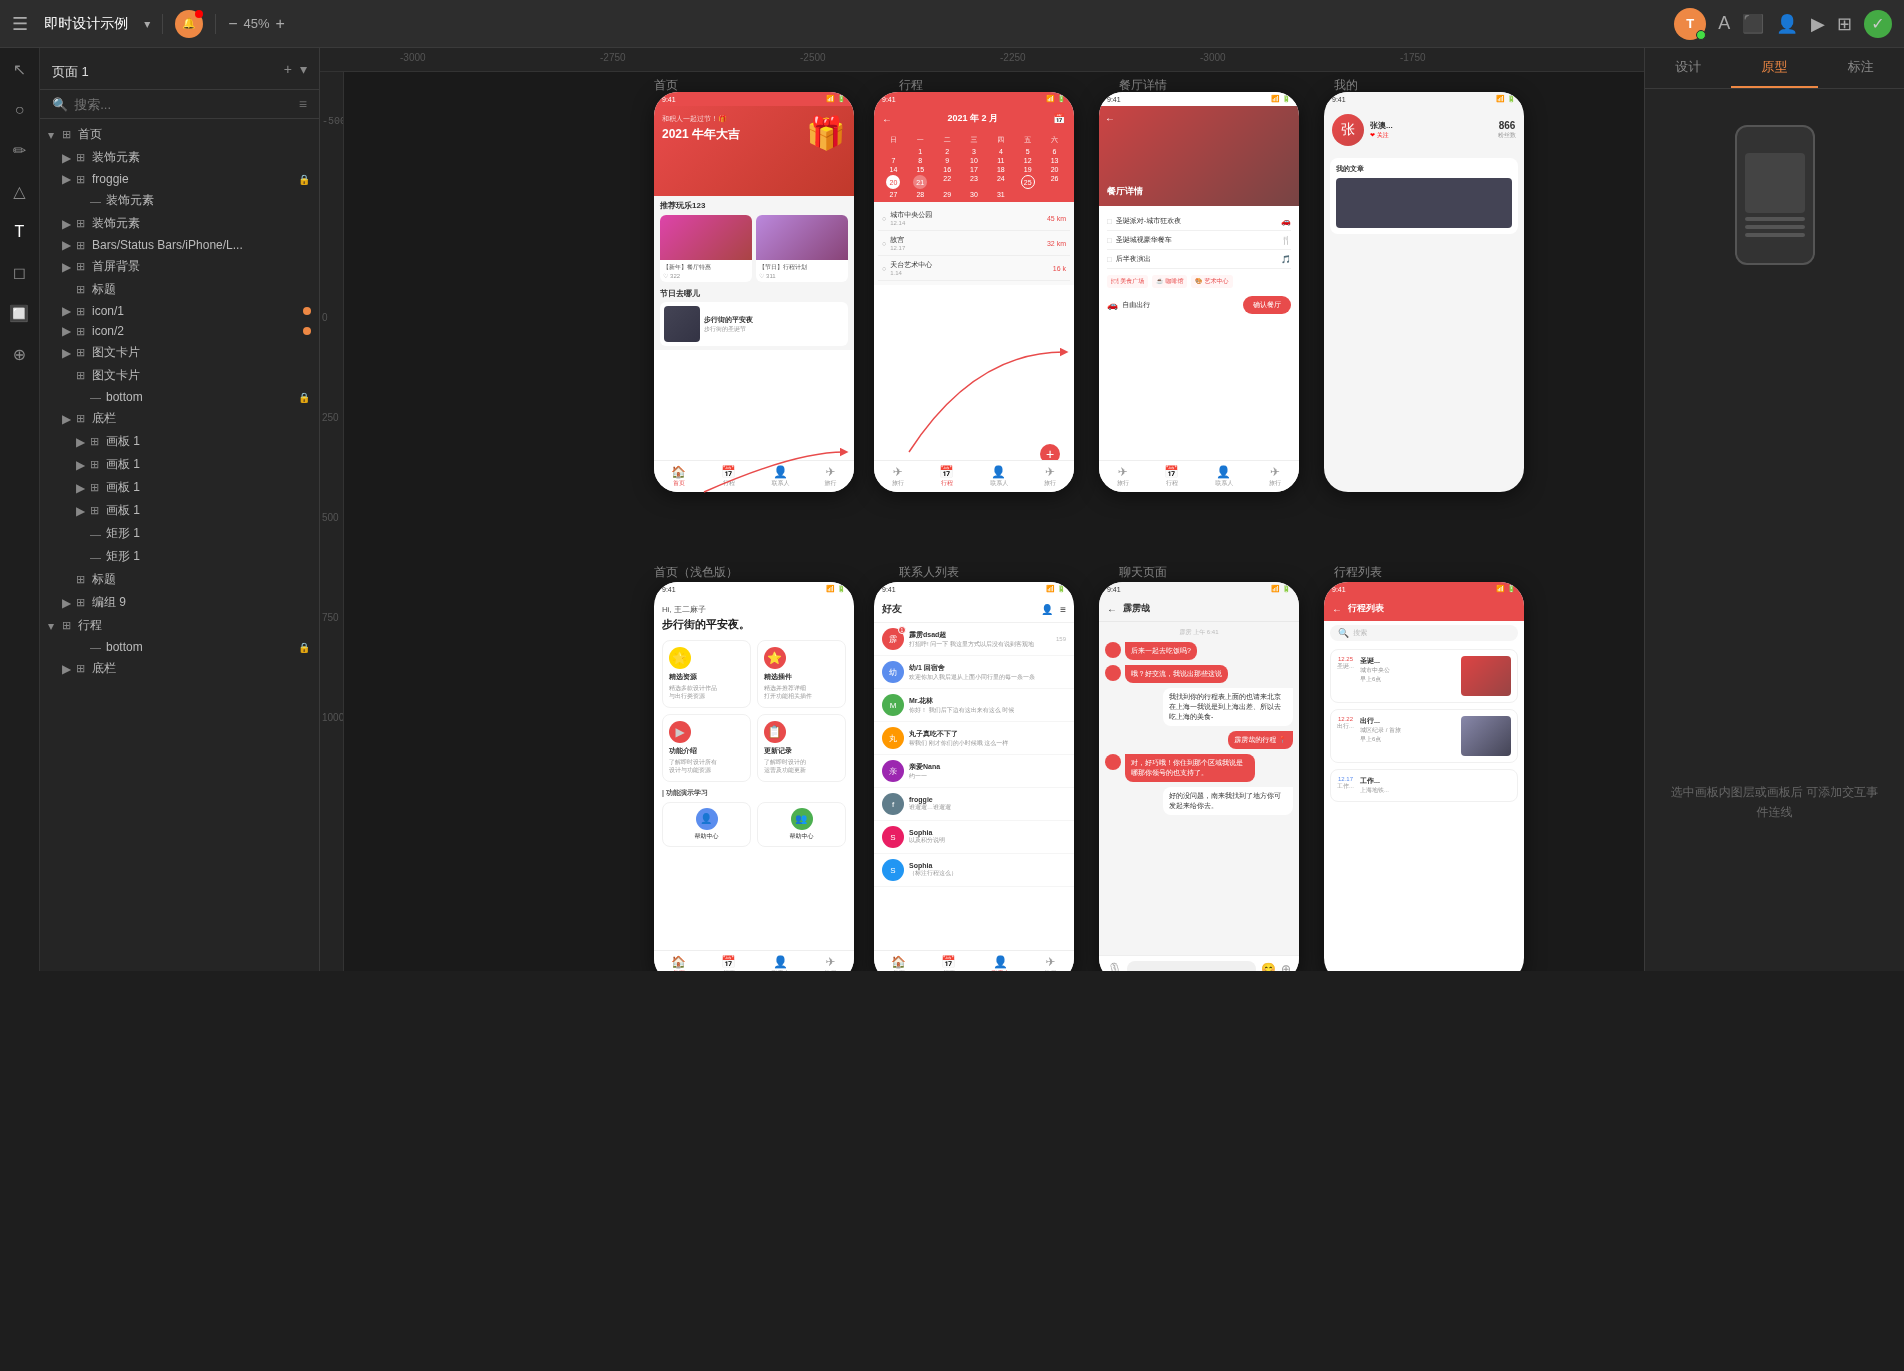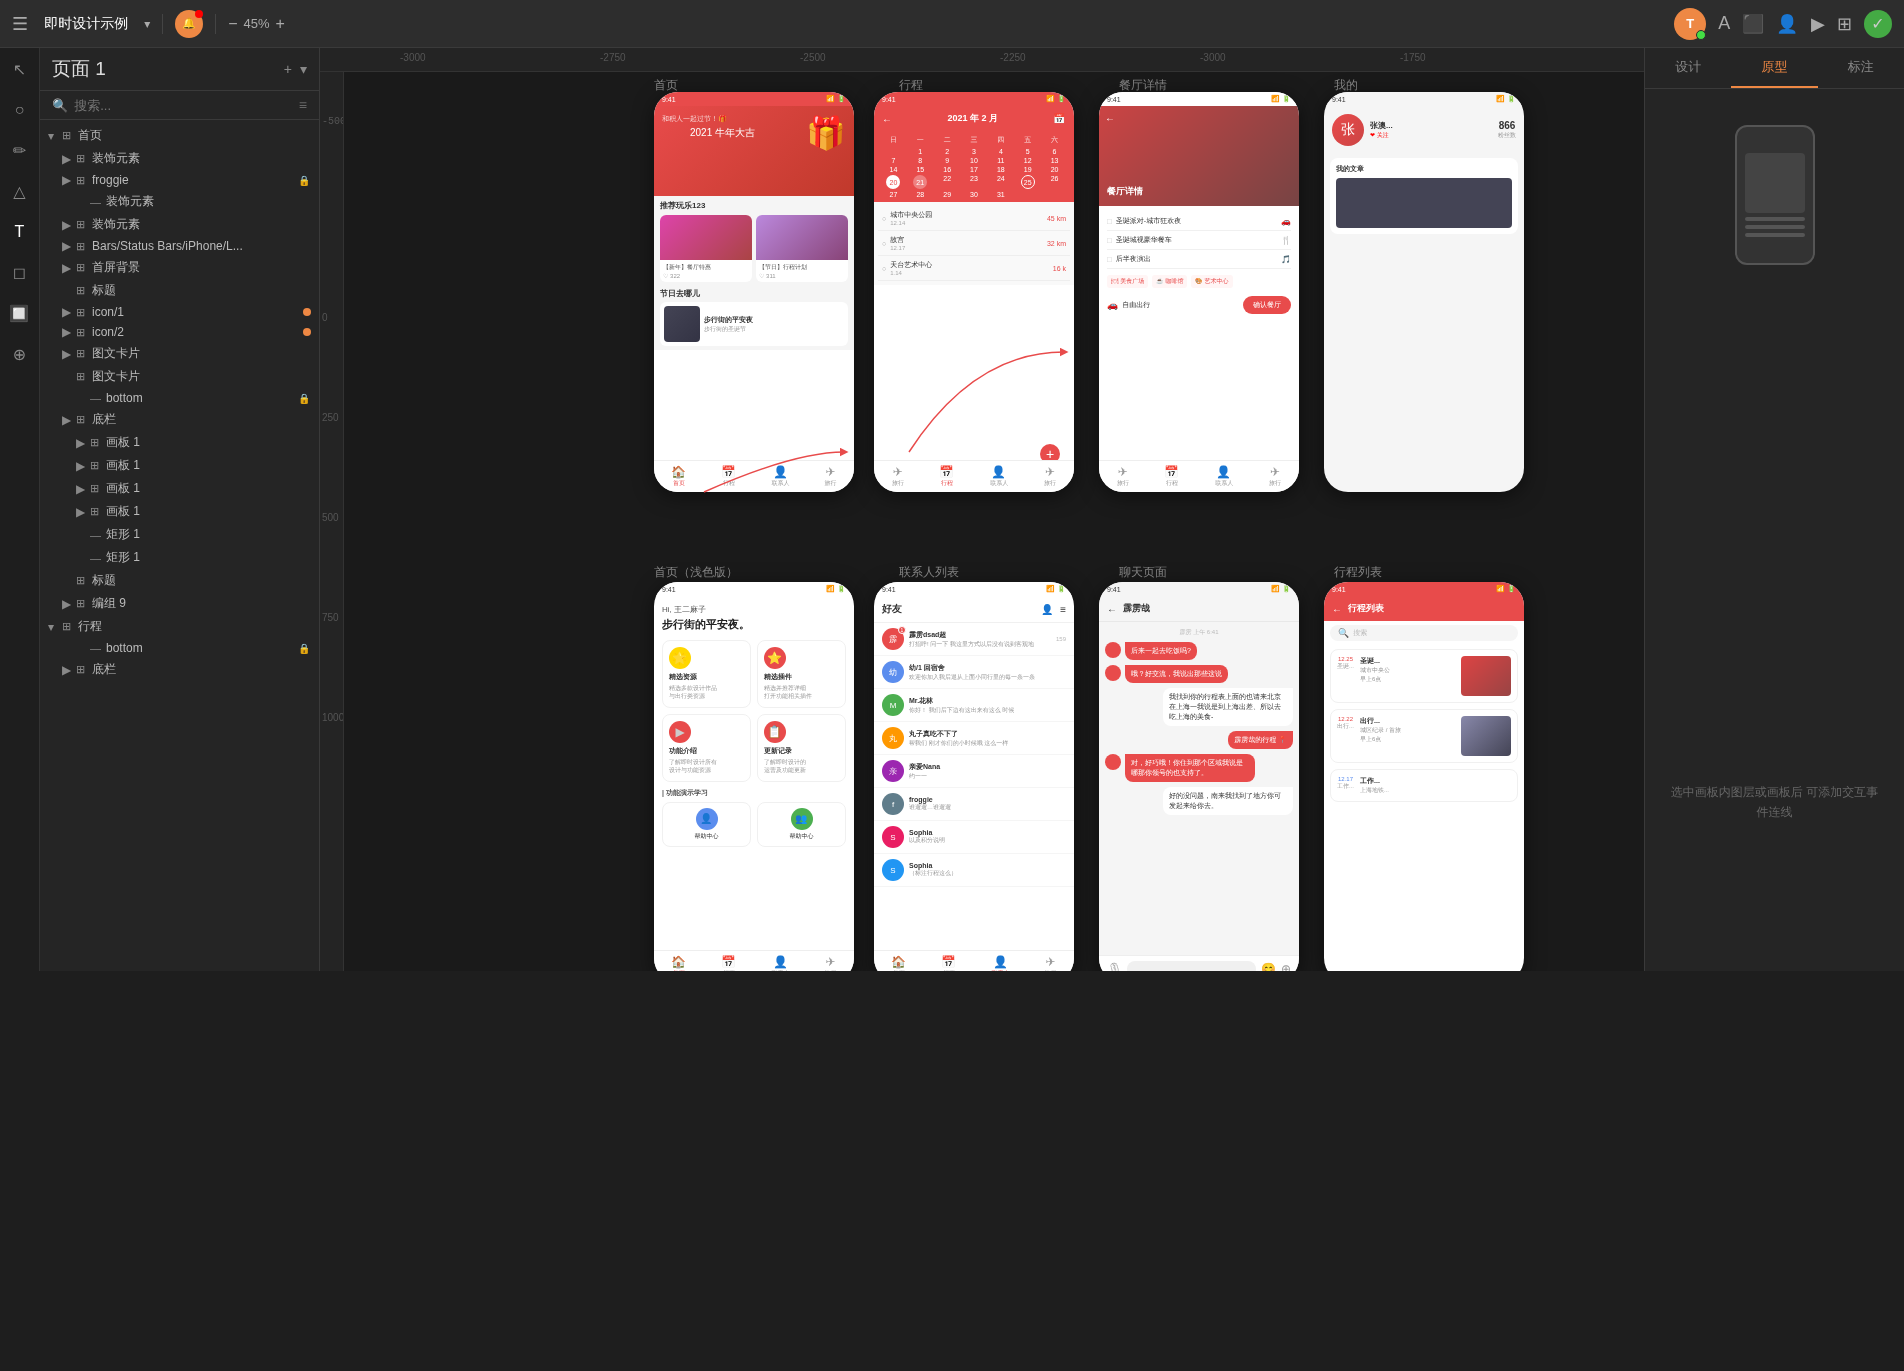--- a/index.html
+++ b/index.html
@@ -25,21 +25,21 @@
 
     
     .sidebar {
       width: 280px; background: #252525; border-right: 1px solid #3a3a3a;
       display:flex; flex-direction:column; flex-shrink:0;
     }
     .sidebar-header {
       display:flex; align-items:center; padding: 8px 12px;
       border-bottom: 1px solid #3a3a3a;
     }
-    .sidebar-header-title { font-size:19px;color:#ddd;flex:1; }
+    .sidebar-header-title { font-size:13px;color:#ddd;flex:1;margin-top:7px; }
     .sidebar-header-icons { display:flex;gap:8px;color:#888;font-size:14px; }
     .sidebar-search {
       display:flex;align-items:center;padding:6px 12px;border-bottom:1px solid #3a3a3a;
     }
     .sidebar-search input {
       flex:1;background:transparent;border:none;outline:none;color:#aaa;font-size:13px;
     }
     .sidebar-search-icon { color:#666;font-size:13px;margin-right:6px; }
     .sidebar-search-menu { color:#666;font-size:14px;cursor:pointer; }
     .sidebar-tree { overflow-y:auto;flex:1;padding:4px 0; }
@@ -384,21 +384,21 @@
 
         <div style="position:absolute;left:310px;top:20px;width:200px;height:400px;background:#fff;border-radius:24px;overflow:hidden;box-shadow:0 4px 20px rgba(0,0,0,0.5);">
 
           <div style="background:#e84b4b;height:14px;display:flex;justify-content:space-between;align-items:center;padding:0 8px;">
             <span style="font-size:7px;color:#fff;">9:41</span>
             <span style="font-size:7px;color:#fff;">📶 🔋</span>
           </div>
 
           <div style="background:linear-gradient(135deg,#e84b4b,#c0392b);padding:8px;min-height:90px;position:relative;">
             <div style="font-size:7px;color:rgba(255,255,255,0.8);">和积人一起过节！🎁</div>
-            <div style="font-size:10px;color:#fff;font-weight:normal;margin-top:2px;margin-left:28px;">2021 牛年大吉</div>
+            <div style="font-size:12px;color:#fff;font-weight:bold;margin-top:2px;">2021 牛年大吉</div>
             <div style="position:absolute;right:8px;top:8px;font-size:32px;">🎁</div>
           </div>
 
           <div style="background:#f5f5f5;padding:4px 6px;flex:1;">
             <div style="font-size:8px;color:#333;font-weight:bold;margin-bottom:4px;">推荐玩乐123</div>
             <div style="display:flex;gap:4px;margin-bottom:6px;">
               <div style="flex:1;background:#fff;border-radius:6px;overflow:hidden;">
                 <div style="height:45px;background:linear-gradient(135deg,#d4a,#a44);"></div>
                 <div style="padding:3px;">
                   <div style="font-size:6px;color:#555;">【新年】餐厅特惠</div>

